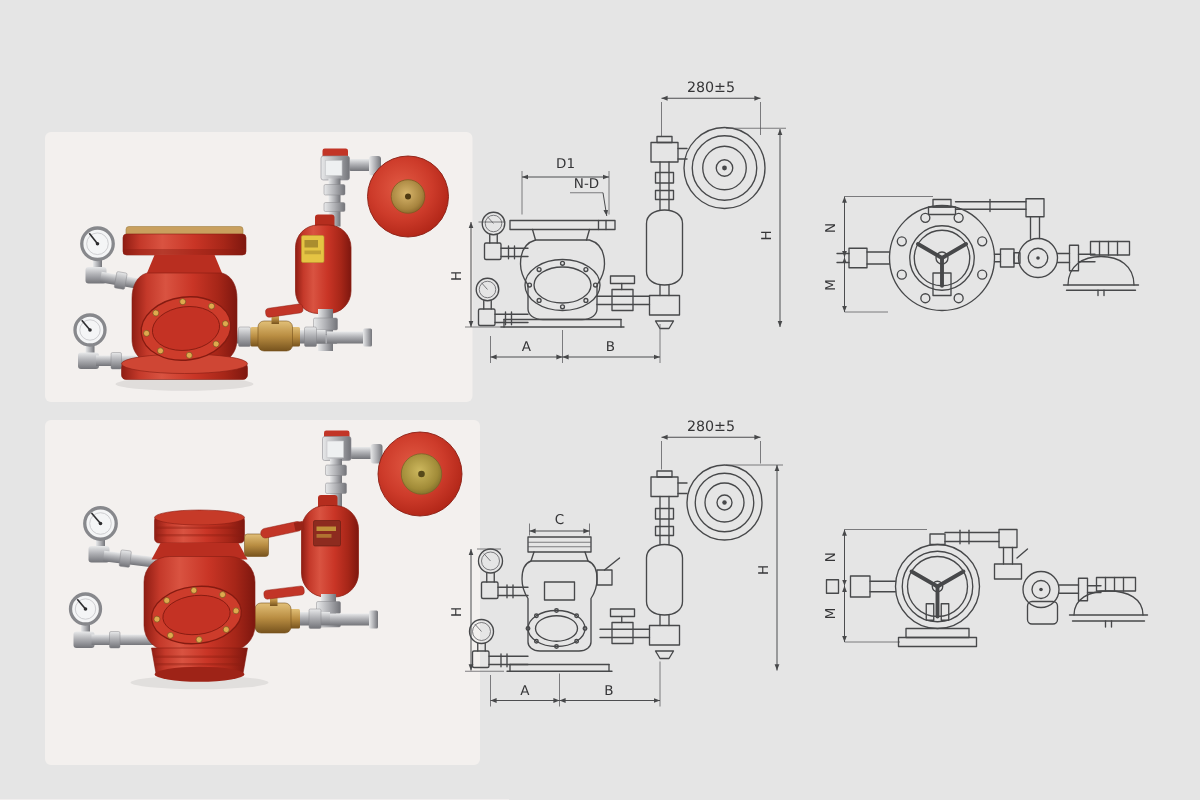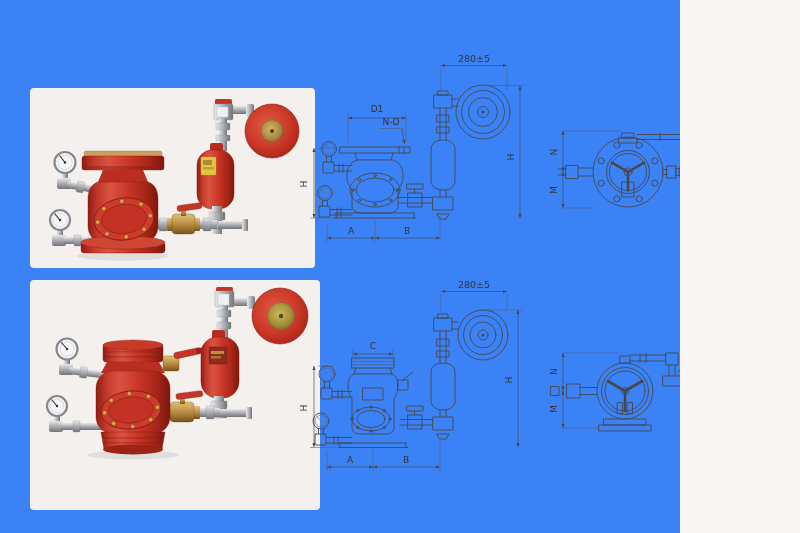--- a/index.html
+++ b/index.html
@@ -1,16 +1,16 @@
 <!DOCTYPE html>
 <html><head>
 <meta charset="utf-8">
 <style>
   html,body{margin:0;padding:0;background:#faf6f4;}
-  .canvas{position:relative;width:680px;height:533px;overflow:hidden;background:#3b82f6;font-family:"DejaVu Sans",sans-serif;}
+  .canvas{position:relative;width:800px;height:533px;overflow:hidden;background:#e5e5e5;font-family:"DejaVu Sans",sans-serif;}
   figure{margin:0;position:absolute;}
   figure.photo{background:#f3f0ee;border-radius:4px;}
   svg{display:block;width:100%;height:100%;}
   .dl{fill:none;stroke:#47484a;stroke-width:.9;stroke-linejoin:round;stroke-linecap:round;}
   .dim{fill:none;stroke:#47484a;stroke-width:.65;}
   .thin{fill:none;stroke:#55565a;stroke-width:.5;}
   .spk{fill:none;stroke:#47484a;stroke-width:2.6;stroke-linecap:round;}
   .dimtxt{font-family:"DejaVu Sans",sans-serif;font-size:9px;fill:#353537;}
   .big{font-size:9.5px;}
   .ring{fill:#f4f5f6;stroke:#87888c;stroke-width:2.2;}

